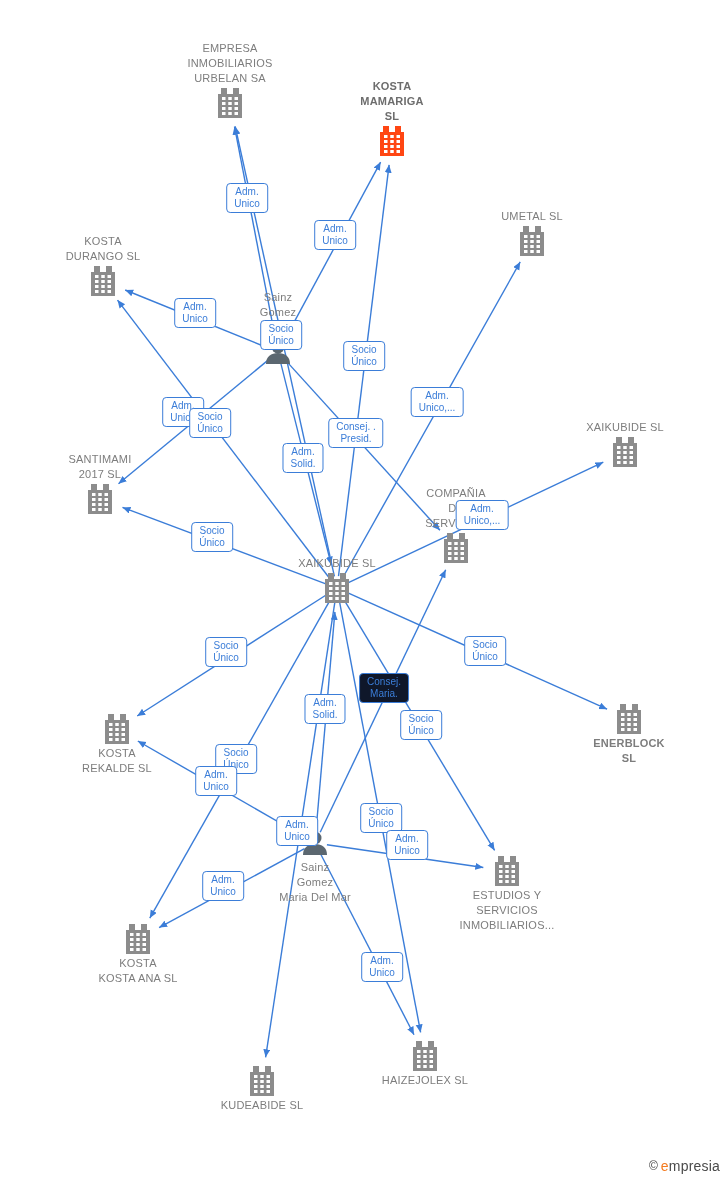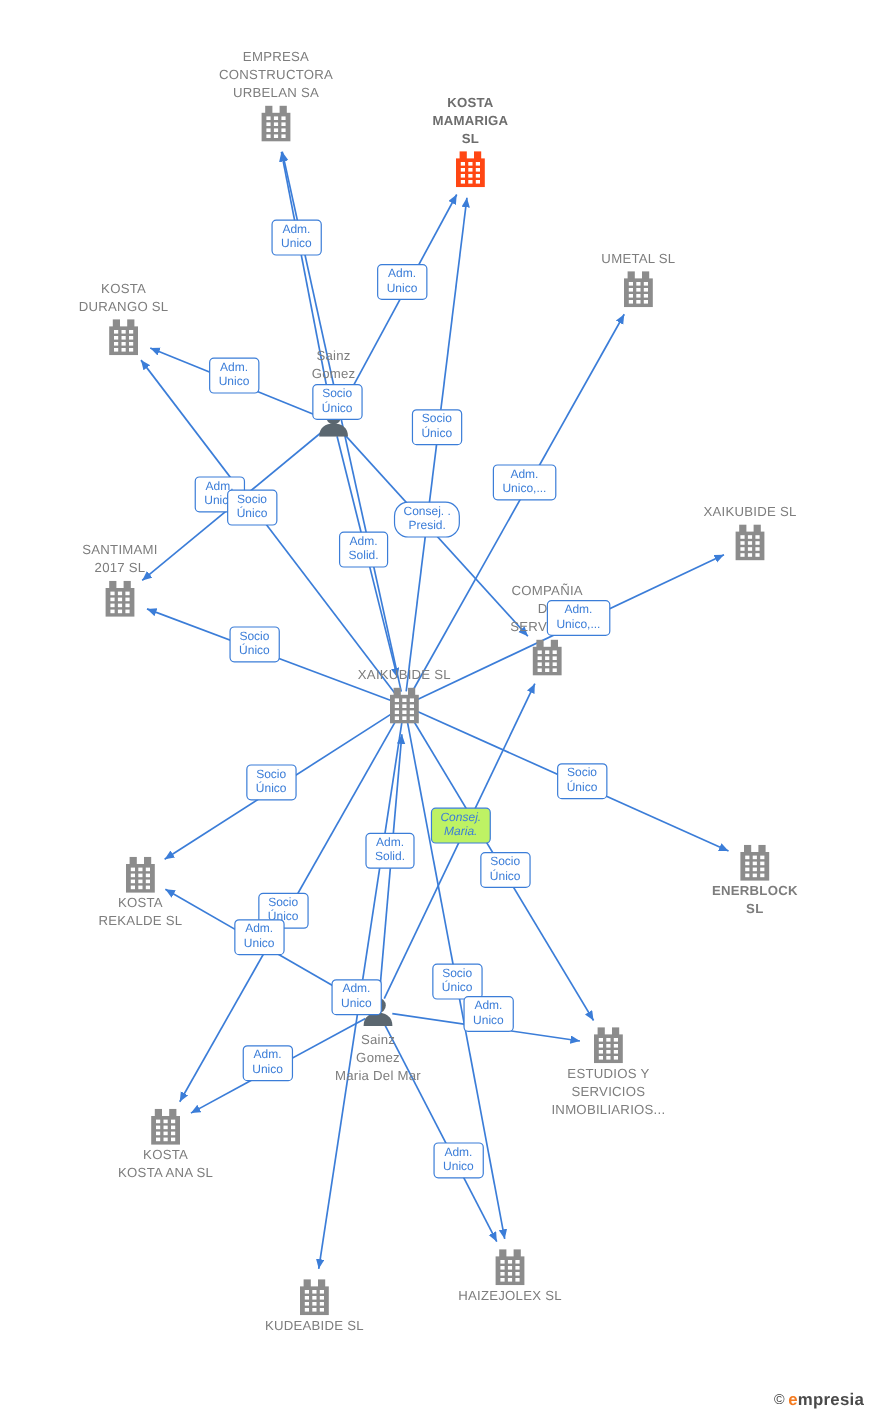--- a/index.html
+++ b/index.html
@@ -8,21 +8,21 @@
   #edge-layer { position: absolute; left: 0; top: 0; }
   .node { position: absolute; width: 0; height: 0; }
   .icon { position: absolute; left: 0; top: 0; transform: translate(-50%,-50%); line-height: 0; }
   .node-label { position: absolute; left: -75px; width: 150px; text-align: center; font-size: 11px; line-height: 15px; letter-spacing: 0.2px; }
   .node-label.above { bottom: 17px; }
   .node-label.below { top: 17px; }
   .node-label.em { font-weight: bold; color: #6d6d6d; }
   .edge-label { position: absolute; transform: translate(-50%,-50%); border: 1px solid; border-radius: 4px; padding: 2px 7px; font-size: 10px; line-height: 12px; text-align: center; white-space: nowrap; cursor: pointer; }
   .footer { position: absolute; right: 8px; bottom: 6px; display: flex; align-items: center; gap: 3px; font-size: 13px; }
   .footer .c-mark { font-size: 12px; color: #444; }
-  .footer .brand { text-decoration: none; font-size: 14px; font-weight: bold; letter-spacing: 0.2px; cursor: pointer; }
+  .footer .brand { text-decoration: none; font-size: 14px; font-weight: normal; letter-spacing: 0.2px; cursor: pointer; }
 </style>
 </head>
 <body>
 
 <div id="stage" style="width: 728px; height: 1180px; background: rgb(255, 255, 255);">
   <svg id="edge-layer" width="728" height="1180">
       <defs>
         <marker id="arrow" markerWidth="9" markerHeight="8" refX="8" refY="3.5" orient="auto" markerUnits="userSpaceOnUse">
           <path d="M0,0 L8,3.5 L0,7 Z" fill="#3b7dd8"></path>
         </marker>
@@ -66,21 +66,21 @@
           <rect x="12.25" y="14" width="3.5" height="3" fill="#ffffff"></rect>
           <rect x="12.25" y="19" width="3.5" height="3" fill="#ffffff"></rect>
           <rect x="12.25" y="24" width="3.5" height="3" fill="#ffffff"></rect>
           <rect x="18.5" y="9" width="3.5" height="3" fill="#ffffff"></rect>
           <rect x="18.5" y="14" width="3.5" height="3" fill="#ffffff"></rect>
           <rect x="18.5" y="19" width="3.5" height="3" fill="#ffffff"></rect>
           <rect x="18.5" y="24" width="3.5" height="3" fill="#ffffff"></rect>
         </svg></div>
       <div class="node-label above" style="color: rgb(125, 125, 125);">
         <div>EMPRESA</div>
-        <div>CONSTRUCTORA</div>
+        <div>INMOBILIARIOS</div>
         <div>URBELAN SA</div>
       </div>
     </div>
     <div class="node" style="left: 392px; top: 141px;">
       <div class="icon"><svg width="28" height="30" viewBox="0 0 28 30">
           <rect x="5" y="0" width="6" height="7" fill="#ff4613"></rect>
           <rect x="17" y="0" width="6" height="7" fill="#ff4613"></rect>
           <rect x="2" y="6" width="24" height="24" fill="#ff4613"></rect>
           <rect x="6" y="9" width="3.5" height="3" fill="#ffffff"></rect>
           <rect x="6" y="14" width="3.5" height="3" fill="#ffffff"></rect>
@@ -405,21 +405,21 @@
       <div>Unico</div>
     </div>
     <div class="edge-label" style="left: 195px; top: 313px; color: rgb(59, 125, 216); border-color: rgb(59, 125, 216); background: rgb(255, 255, 255);">
       <div>Adm.</div>
       <div>Unico</div>
     </div>
     <div class="edge-label" style="left: 183px; top: 412px; color: rgb(59, 125, 216); border-color: rgb(59, 125, 216); background: rgb(255, 255, 255);">
       <div>Adm.</div>
       <div>Unico</div>
     </div>
-    <div class="edge-label" style="left: 356px; top: 433px; color: rgb(59, 125, 216); border-color: rgb(59, 125, 216); background: rgb(255, 255, 255); border-radius: 12px;">
+    <div class="edge-label" style="left: 356px; top: 433px; color: rgb(59, 125, 216); border-color: rgb(59, 125, 216); background: rgb(255, 255, 255);">
       <div>Consej. .</div>
       <div>Presid.</div>
     </div>
     <div class="edge-label" style="left: 303px; top: 458px; color: rgb(59, 125, 216); border-color: rgb(59, 125, 216); background: rgb(255, 255, 255);">
       <div>Adm.</div>
       <div>Solid.</div>
     </div>
     <div class="edge-label" style="left: 281px; top: 335px; color: rgb(59, 125, 216); border-color: rgb(59, 125, 216); background: rgb(255, 255, 255);">
       <div>Socio</div>
       <div>Único</div>
@@ -461,21 +461,21 @@
       <div>Único</div>
     </div>
     <div class="edge-label" style="left: 381px; top: 818px; color: rgb(59, 125, 216); border-color: rgb(59, 125, 216); background: rgb(255, 255, 255);">
       <div>Socio</div>
       <div>Único</div>
     </div>
     <div class="edge-label" style="left: 297px; top: 831px; color: rgb(59, 125, 216); border-color: rgb(59, 125, 216); background: rgb(255, 255, 255);">
       <div>Adm.</div>
       <div>Unico</div>
     </div>
-    <div class="edge-label" style="left: 384px; top: 688px; color: rgb(59, 125, 216); border-color: rgb(59, 125, 216); background: #bef264; font-style: italic;">
+    <div class="edge-label" style="left: 384px; top: 688px; color: rgb(59, 125, 216); border-color: rgb(59, 125, 216); background: #0f172a;">
       <div>Consej.</div>
       <div>Maria.</div>
     </div>
     <div class="edge-label" style="left: 325px; top: 709px; color: rgb(59, 125, 216); border-color: rgb(59, 125, 216); background: rgb(255, 255, 255);">
       <div>Adm.</div>
       <div>Solid.</div>
     </div>
     <div class="edge-label" style="left: 216px; top: 781px; color: rgb(59, 125, 216); border-color: rgb(59, 125, 216); background: rgb(255, 255, 255);">
       <div>Adm.</div>
       <div>Unico</div>

